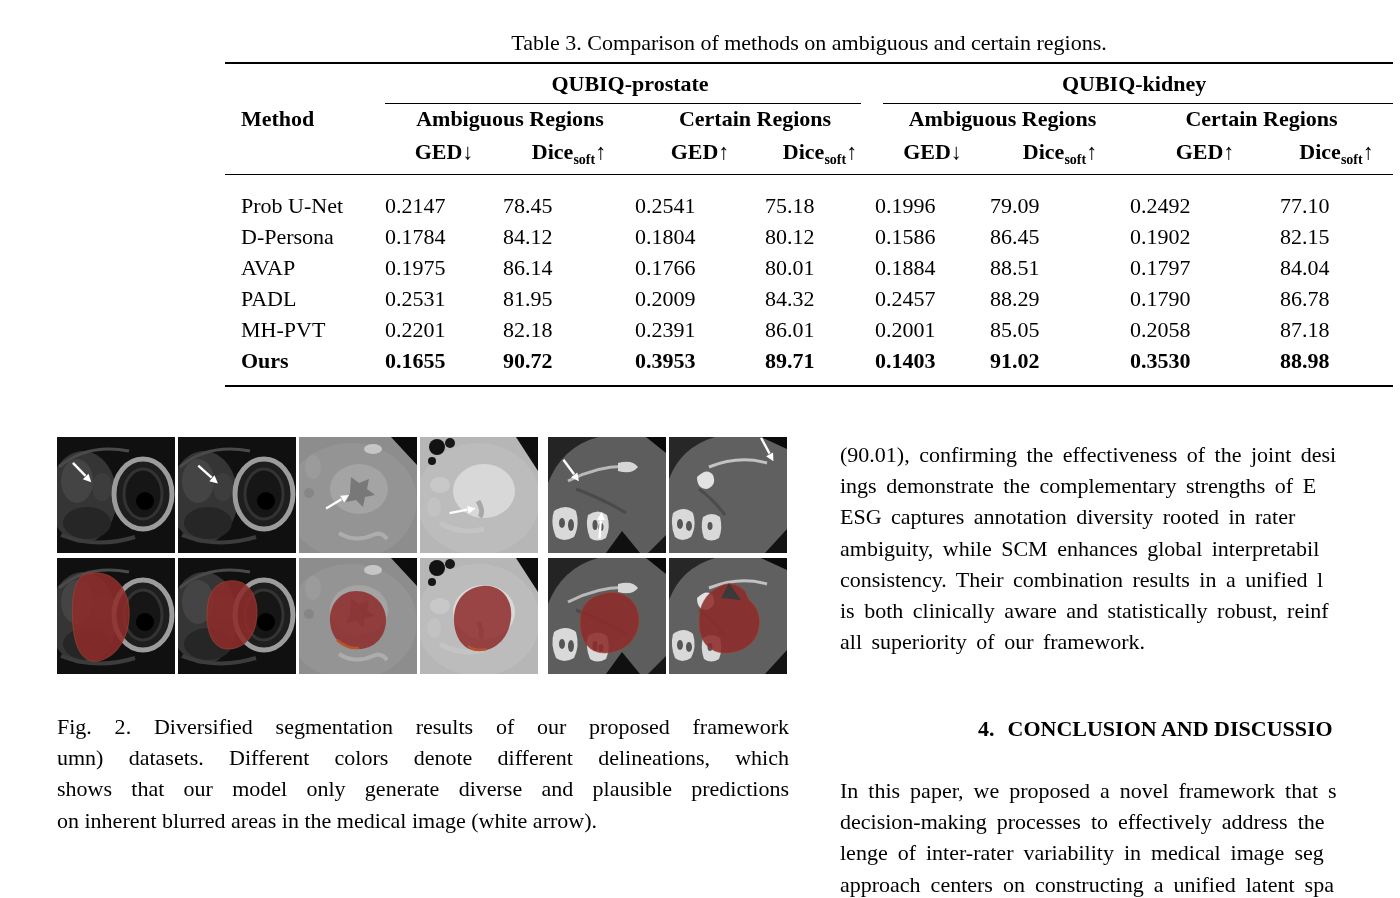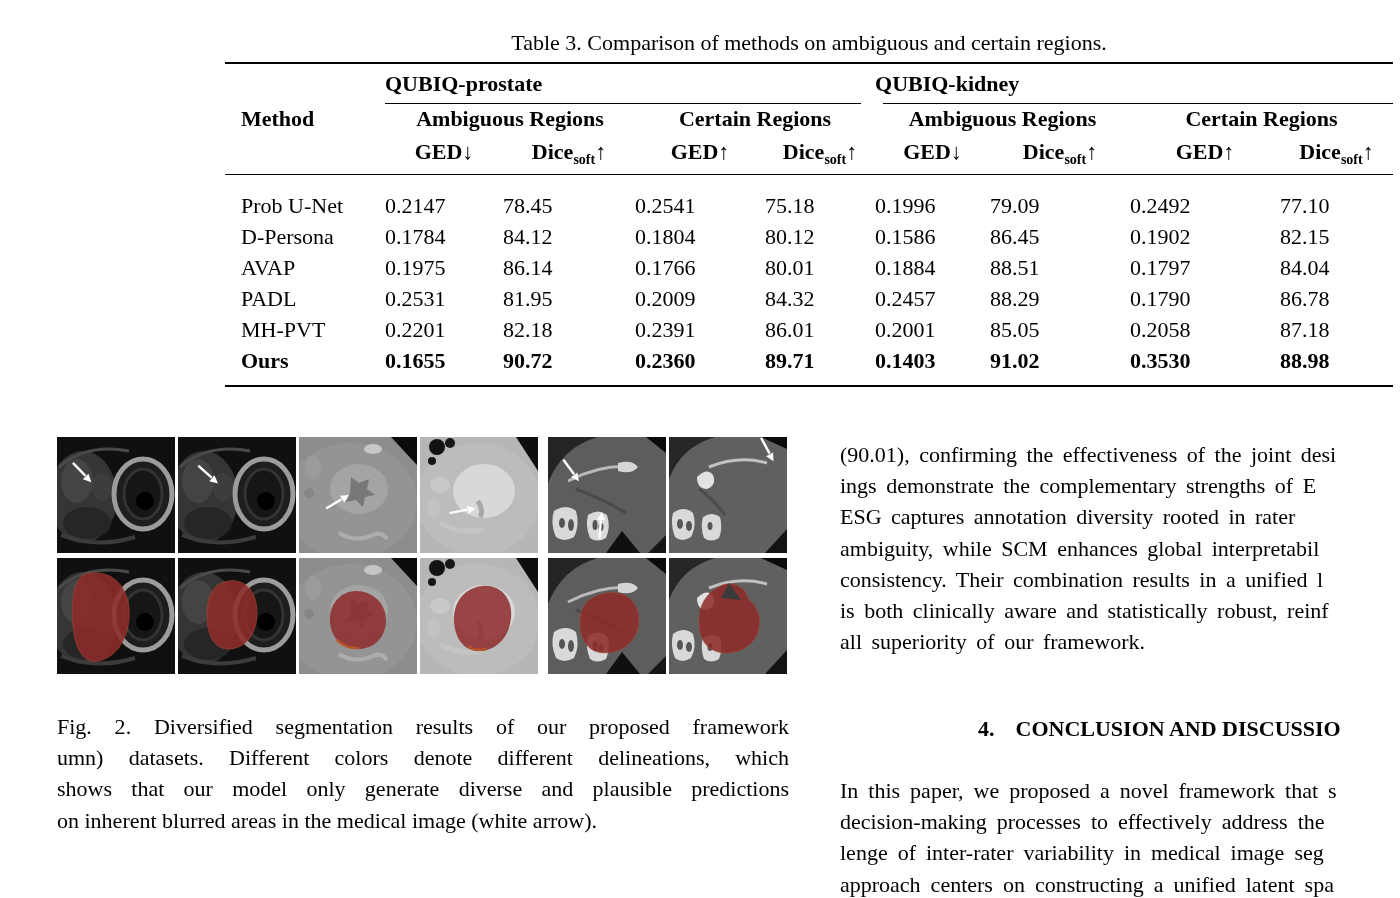--- a/index.html
+++ b/index.html
@@ -7,21 +7,21 @@
        font-family:"Liberation Serif","DejaVu Serif",serif;color:#000}
   .b{font-weight:normal}
   
   .t3title{position:absolute;left:225px;top:30px;width:1168px;text-align:center;font-size:22px}
   table.cmp{position:absolute;left:225px;top:62px;width:1168px;border-collapse:collapse;
             font-size:22px;border-top:2.5px solid #000;table-layout:fixed}
   .cmp th{font-weight:bold;padding:0}
   .grp th{height:40px;vertical-align:middle}
   .reg th{height:30px;vertical-align:middle}
   .met th{height:36px;border-bottom:1.6px solid #000;vertical-align:middle;padding-bottom:4px}
-  .grph{position:relative;text-align:left}
+  .grph{position:relative;text-align:center}
   .grph::after{content:"";position:absolute;bottom:0;border-bottom:1.4px solid #000;left:0;right:0}
   .cmid-l::after{left:0;right:14px}
   .cmid-r::after{left:8px;right:0}
   th.method{text-align:left;padding-left:16px;vertical-align:middle;border-bottom:1.6px solid #000}
   .cmp tbody td{text-align:left;height:31px;padding:0}
   .cmp tbody td:first-child{text-align:left;padding-left:16px}
   .cmp tbody tr:first-child td{padding-top:15px}
   .cmp tbody tr:last-child td{border-bottom:2.5px solid #000;padding-bottom:9px}
   .cmp tr.bold td{font-weight:bold}
   .cmp sub{font-size:14px;font-weight:bold;line-height:0}
@@ -29,21 +29,21 @@
   .figure{position:absolute;left:57px;top:437px;width:733px;height:238px}
   .pnl{position:absolute;display:block}
   
   .caption{position:absolute;left:57px;top:711px;width:732px;font-size:22px;line-height:31.2px}
   .caption .tline{text-align:justify;text-align-last:justify}
   .caption .tline:last-child{text-align-last:auto}
   
   .results{position:absolute;left:840px;top:439px;width:640px;font-size:22px;line-height:31.2px}
   .results .tline{white-space:nowrap;word-spacing:4px}
   .sechead{position:absolute;left:978px;top:716px;font-size:22px;font-weight:bold;white-space:nowrap}
-  .sechead .ht{margin-left:21px}
+  .sechead .ht{margin-left:13px}
   .conc{position:absolute;left:840px;top:775px;width:640px;font-size:22px;line-height:31.2px}
   .conc .tline{white-space:nowrap;word-spacing:4.5px}
 </style>
 </head>
 <body>
 
 <svg width="0" height="0" style="position:absolute" aria-hidden="true">
   <defs>
     <symbol id="sym-mri" viewBox="0 0 118 116">
       <rect width="118" height="116" fill="#101010"></rect>
@@ -218,21 +218,21 @@
           <td>86.01</td>
           <td>0.2001</td>
           <td>85.05</td>
           <td>0.2058</td>
           <td>87.18</td>
         </tr>
         <tr class="bold">
           <td>Ours</td>
           <td>0.1655</td>
           <td>90.72</td>
-          <td>0.2360</td>
+          <td>0.3953</td>
           <td>89.71</td>
           <td>0.1403</td>
           <td>91.02</td>
           <td>0.3530</td>
           <td>88.98</td>
         </tr>
       </tbody>
   </table>
 
   <div class="figure">

